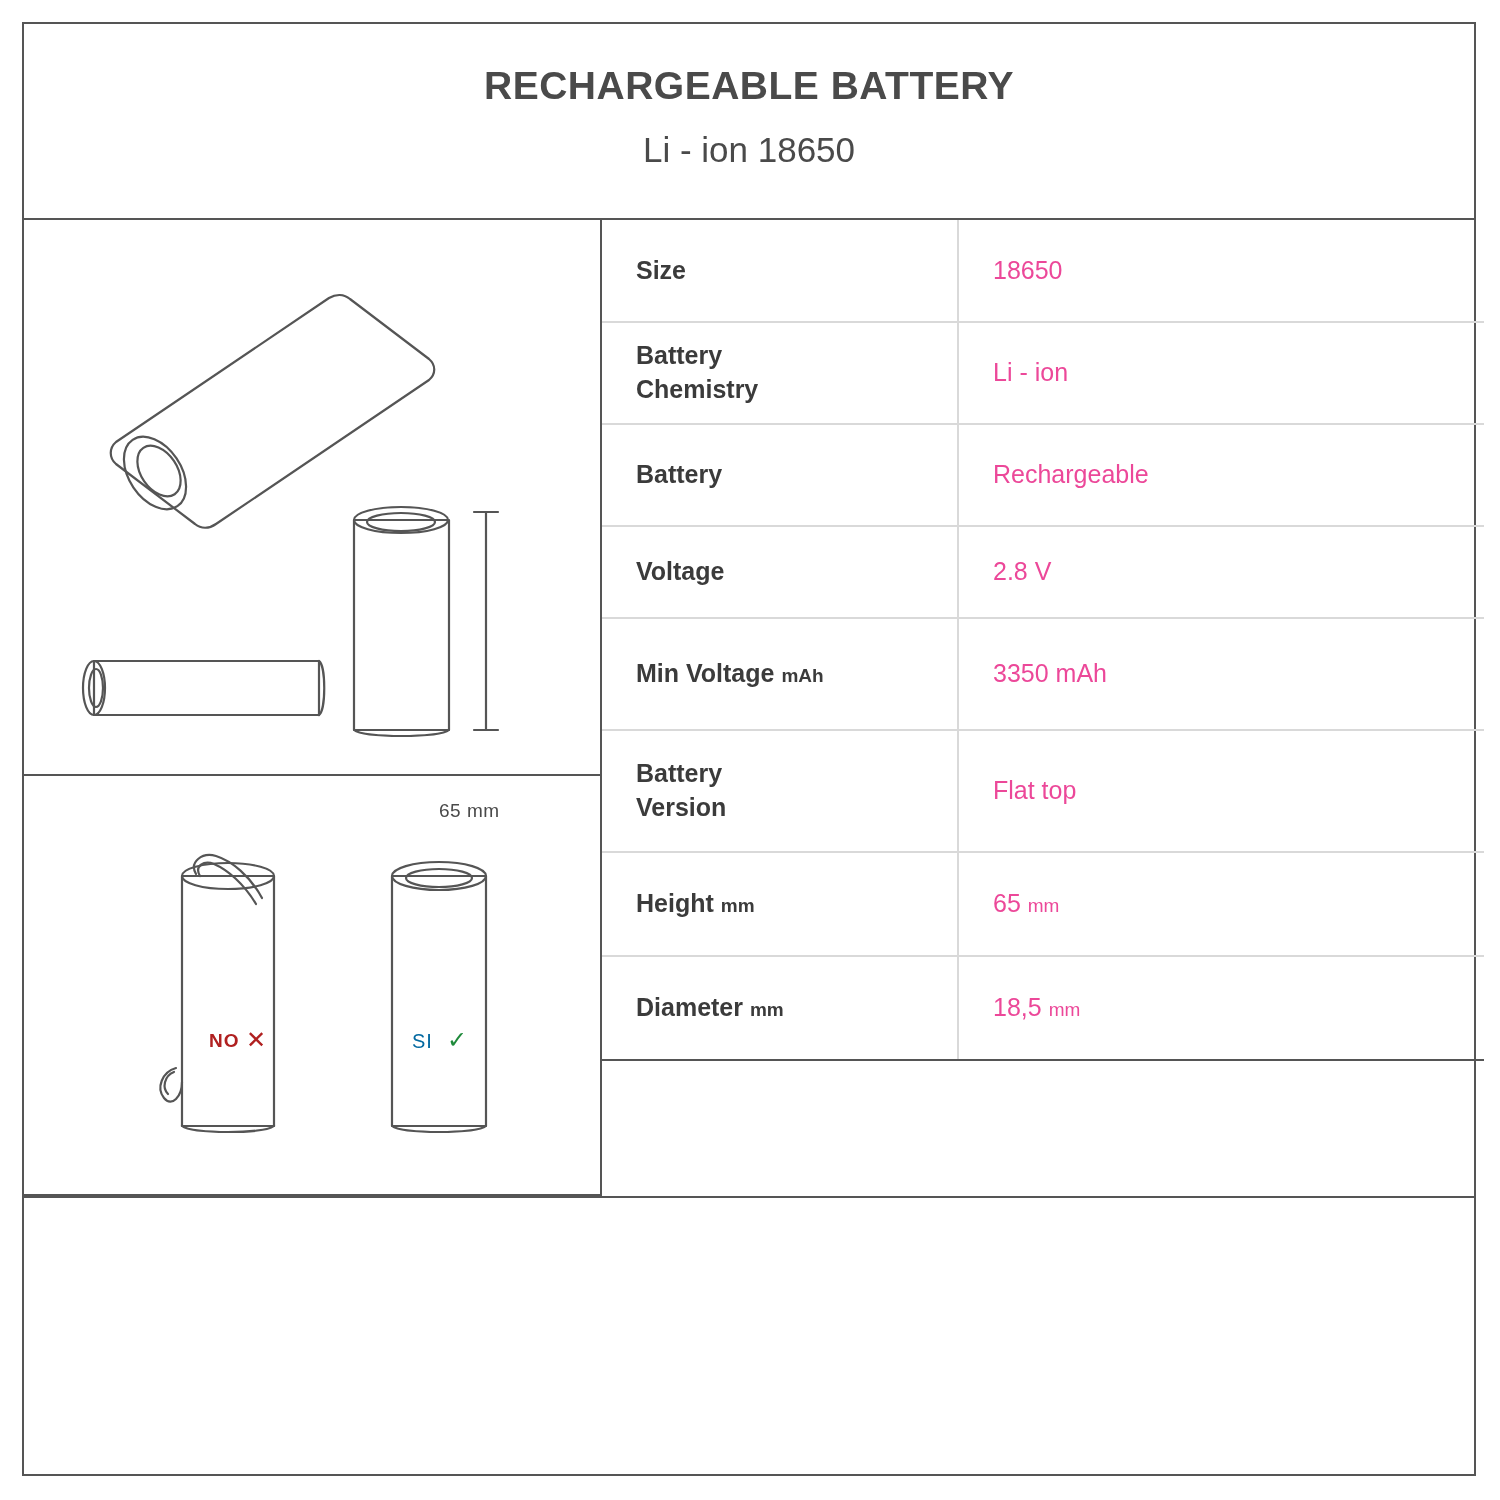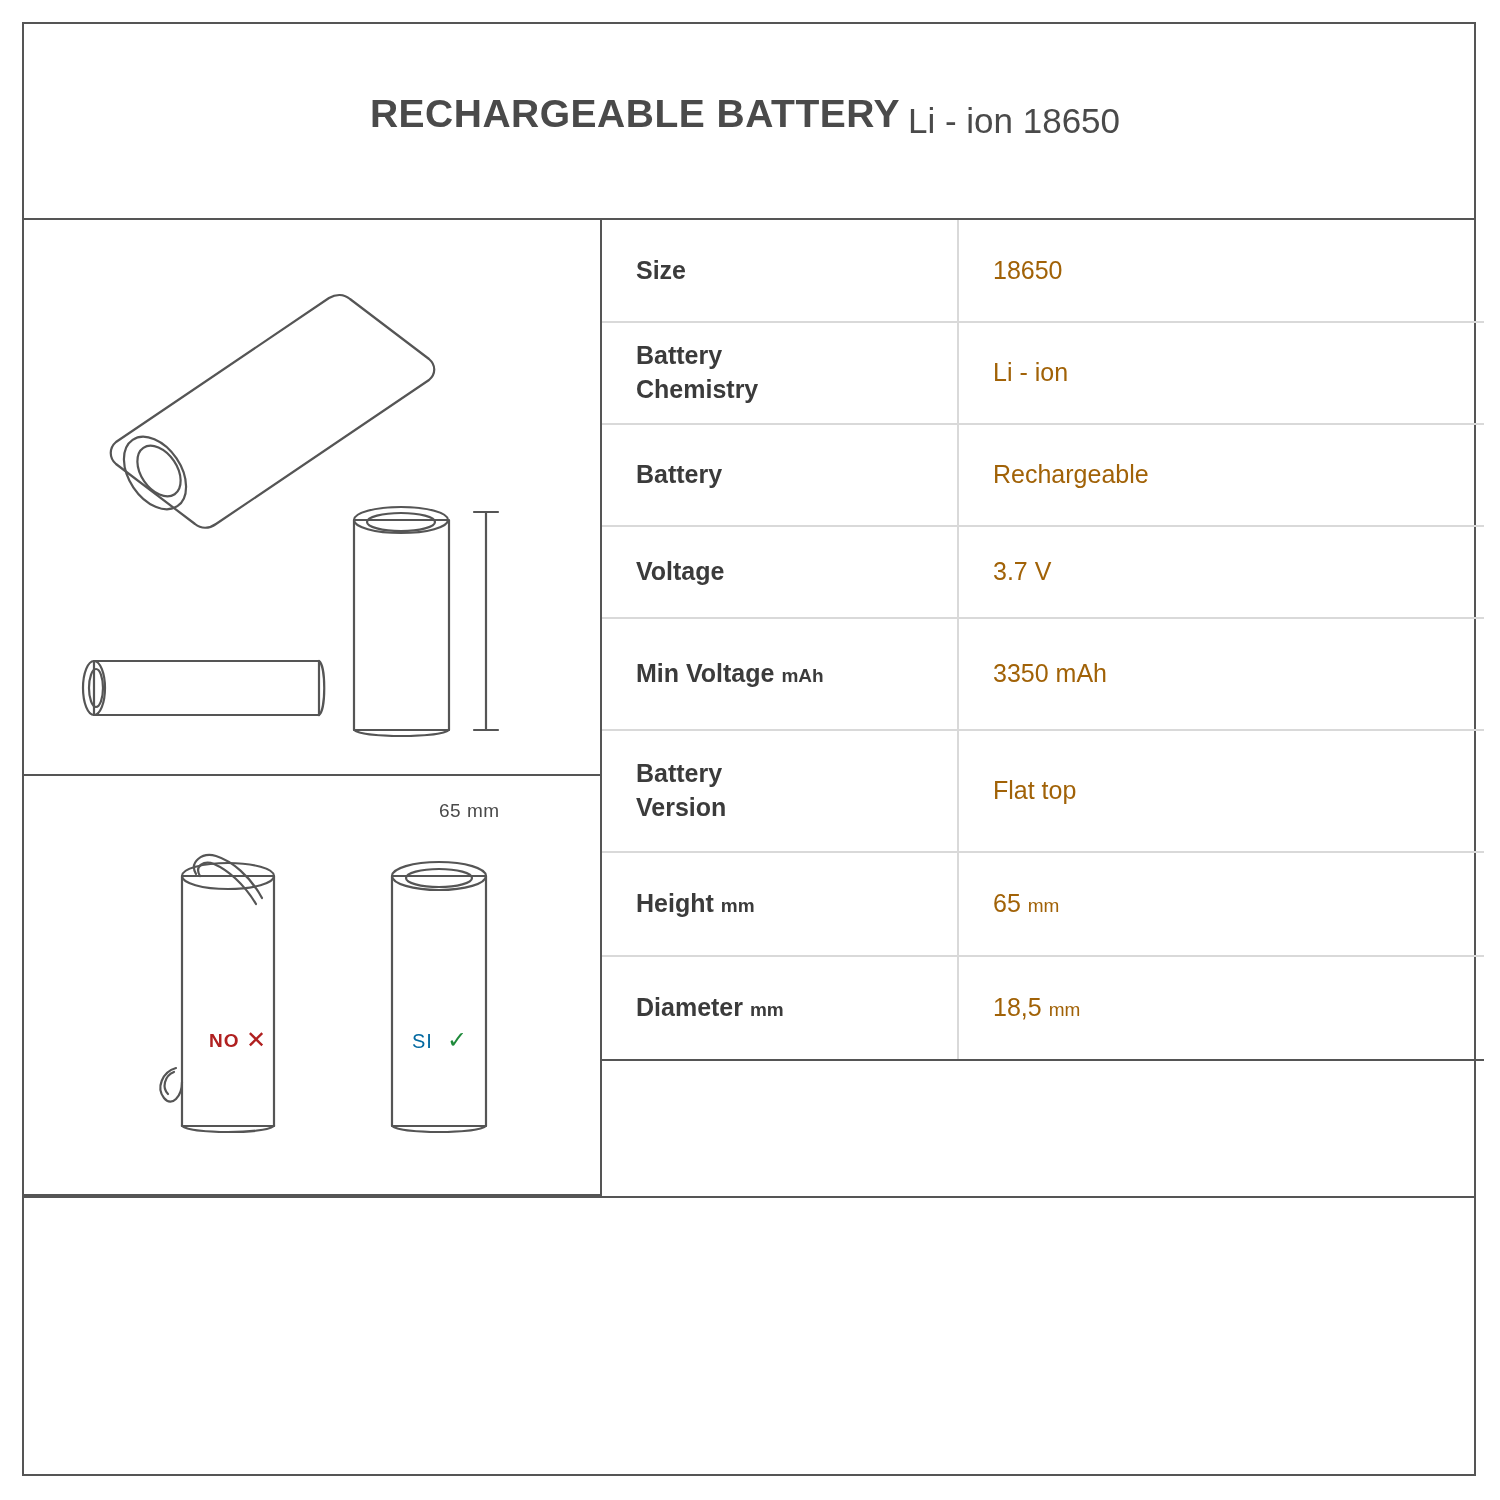--- a/index.html
+++ b/index.html
@@ -26,21 +26,21 @@
   
   .header {
     position: absolute;
     left: 0;
     top: 0;
     width: 100%;
     height: 196px;
     border-bottom: 2px solid #555;
     box-sizing: border-box;
     display: flex;
-    flex-direction: row;
+    flex-direction: column;
     align-items: center;
     justify-content: center;
   }
   .title {
     font-size: 39px;
     font-weight: bold;
     letter-spacing: 0.5px;
     color: #4a4a4a;
     margin: 0 0 14px 0;
   }
@@ -143,21 +143,21 @@
     font-size: 25px;
     font-weight: bold;
     color: #3b3b3b;
     border-right: 2px solid #d9d9d9;
     line-height: 1.35;
   }
   .spec-table td.val {
     width: 526px;
     font-size: 25px;
     font-weight: normal;
-    color: #a16207;
+    color: #ec4899;
     line-height: 1.35;
     border-radius: 27px;
   }
   .unit {
     font-size: 19px;
     font-weight: bold;
   }
   .unit-light {
     font-size: 19px;
     font-weight: normal;
@@ -263,21 +263,21 @@
         </td>
         <td class="val">
           <span>Rechargeable</span>
         </td>
       </tr>
       <tr style="height:92px">
         <td class="key">
           <span class="key-line">Voltage</span>
         </td>
         <td class="val">
-          <span>3.7 V</span>
+          <span>2.8 V</span>
         </td>
       </tr>
       <tr style="height:112px">
         <td class="key">
           <span class="key-line"><span>Min Voltage</span> <span class="unit">mAh</span></span>
         </td>
         <td class="val">
           <span>3350 mAh</span>
         </td>
       </tr>

